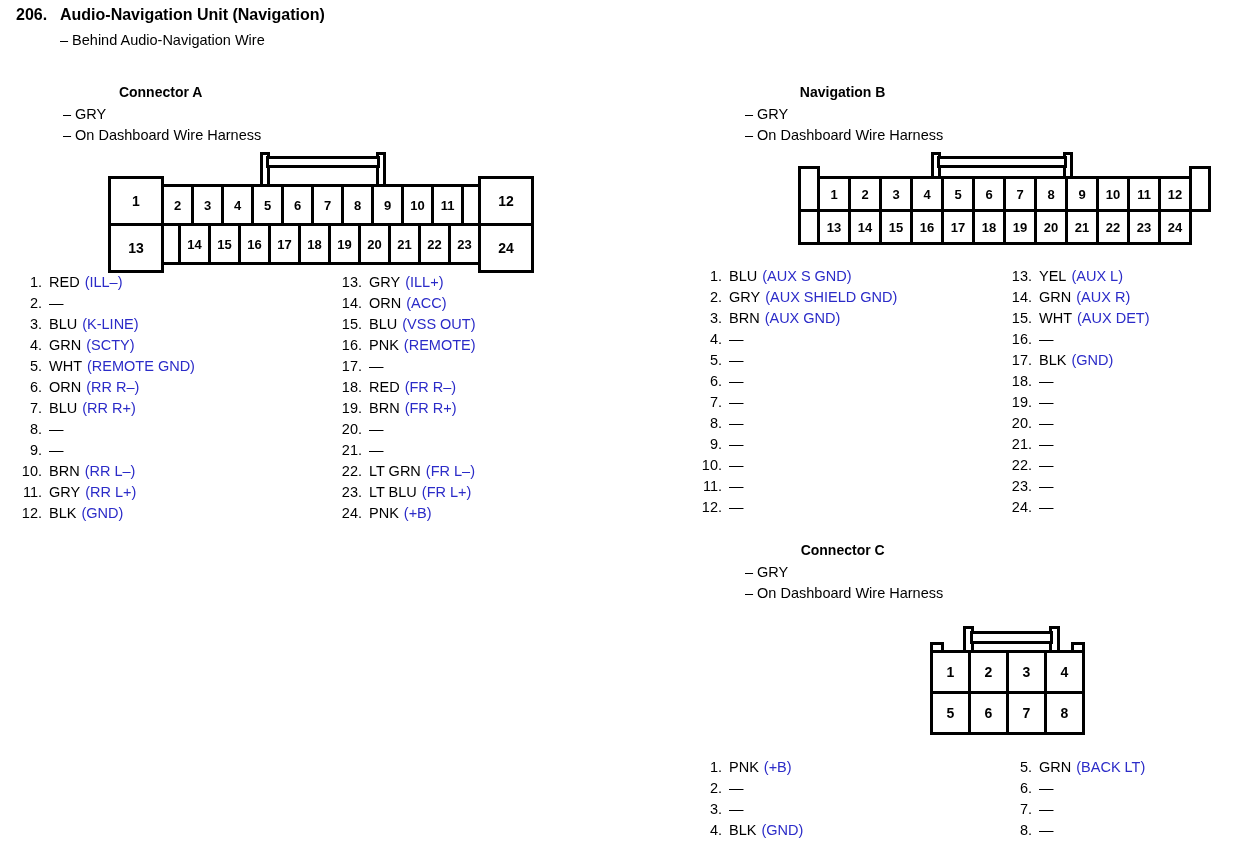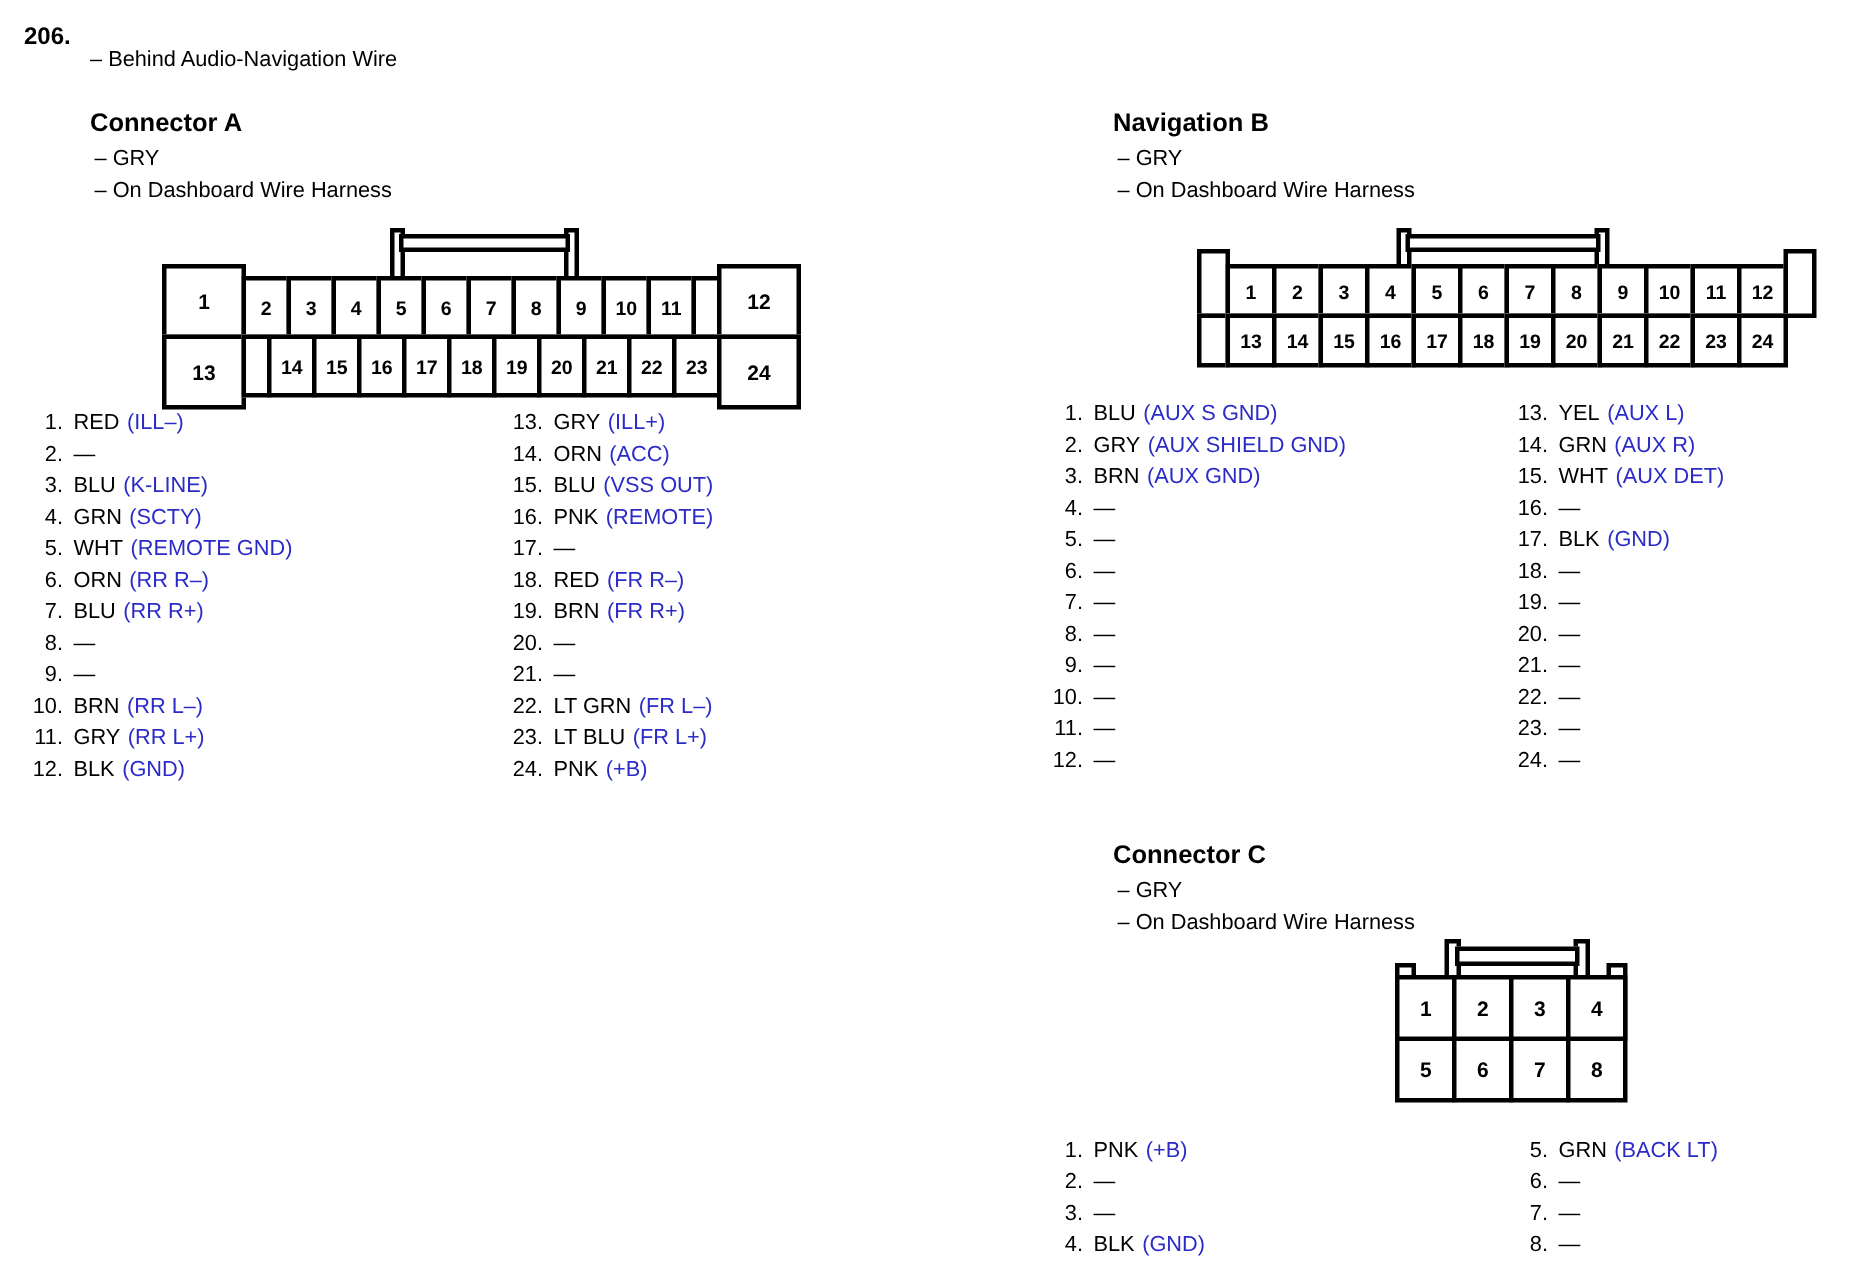--- a/index.html
+++ b/index.html
@@ -13,21 +13,21 @@
     position: relative;
     font-family: "Liberation Sans", sans-serif;
     color: #000000;
     overflow: hidden;
   }
 
   
   .title-row {
     position: absolute;
     left: 16px;
-    top: 16px;
+    top: 6px;
     display: flex;
     align-items: center;
   }
   .title-num {
     font-size: 16px;
     font-weight: bold;
     width: 44px;
   }
   .title-text {
     font-size: 16px;
@@ -40,24 +40,25 @@
     top: 32px;
     font-size: 14.5px;
     white-space: nowrap;
   }
 
   
   .conn-head {
     position: absolute;
   }
   .conn-head .ch-title {
-    font-size: 17px;
+    font-size: 14px;
     font-weight: bold;
     white-space: nowrap;
-    margin: 0 0 4px 0;
+    margin: 12px 0 4px 0;
+    text-align: center;
   }
   .conn-head .ch-line {
     font-size: 14.5px;
     white-space: nowrap;
     line-height: 21px;
     padding-left: 3px;
   }
 
   
   .conn-draw { position: absolute; }
@@ -121,20 +122,21 @@
   .pin-sig {
     color: #2b2bc8;
     margin-left: 5px;
   }
 </style>
 </head>
 <body>
 
 <div class="title-row">
   <span class="title-num">206.</span>
+  <span class="title-text">Audio-Navigation Unit (Navigation)</span>
 </div>
 <div class="title-sub">– Behind Audio-Navigation Wire</div>
 
 <div class="conn-head" style="left:60px; top:72px;">
   <div class="ch-title">Connector A</div>
   <div class="ch-line">– GRY</div>
   <div class="ch-line">– On Dashboard Wire Harness</div>
 </div>
 
 <div class="conn-draw" id="conn-a-draw" style="left:108px; top:152px;">
@@ -440,21 +442,21 @@
     <div class="pin-row">
       <span class="pin-no">23.</span>
       <span class="pin-color">—</span>
     </div>
     <div class="pin-row">
       <span class="pin-no">24.</span>
       <span class="pin-color">—</span>
     </div>
   </div>
 
-<div class="conn-head" style="left:742px; top:560px;">
+<div class="conn-head" style="left:742px; top:530px;">
   <div class="ch-title">Connector C</div>
   <div class="ch-line">– GRY</div>
   <div class="ch-line">– On Dashboard Wire Harness</div>
 </div>
 
 <div class="conn-draw" id="conn-c-draw" style="left:930px; top:626px;">
   <div class="latch-post" style="left:33px; top:0px; width:11px; height:34px;"></div>
   <div class="latch-post" style="left:119px; top:0px; width:11px; height:34px;"></div>
   <div class="latch-bar" style="left:40px; top:5px; width:83px; height:13px;"></div>
 

